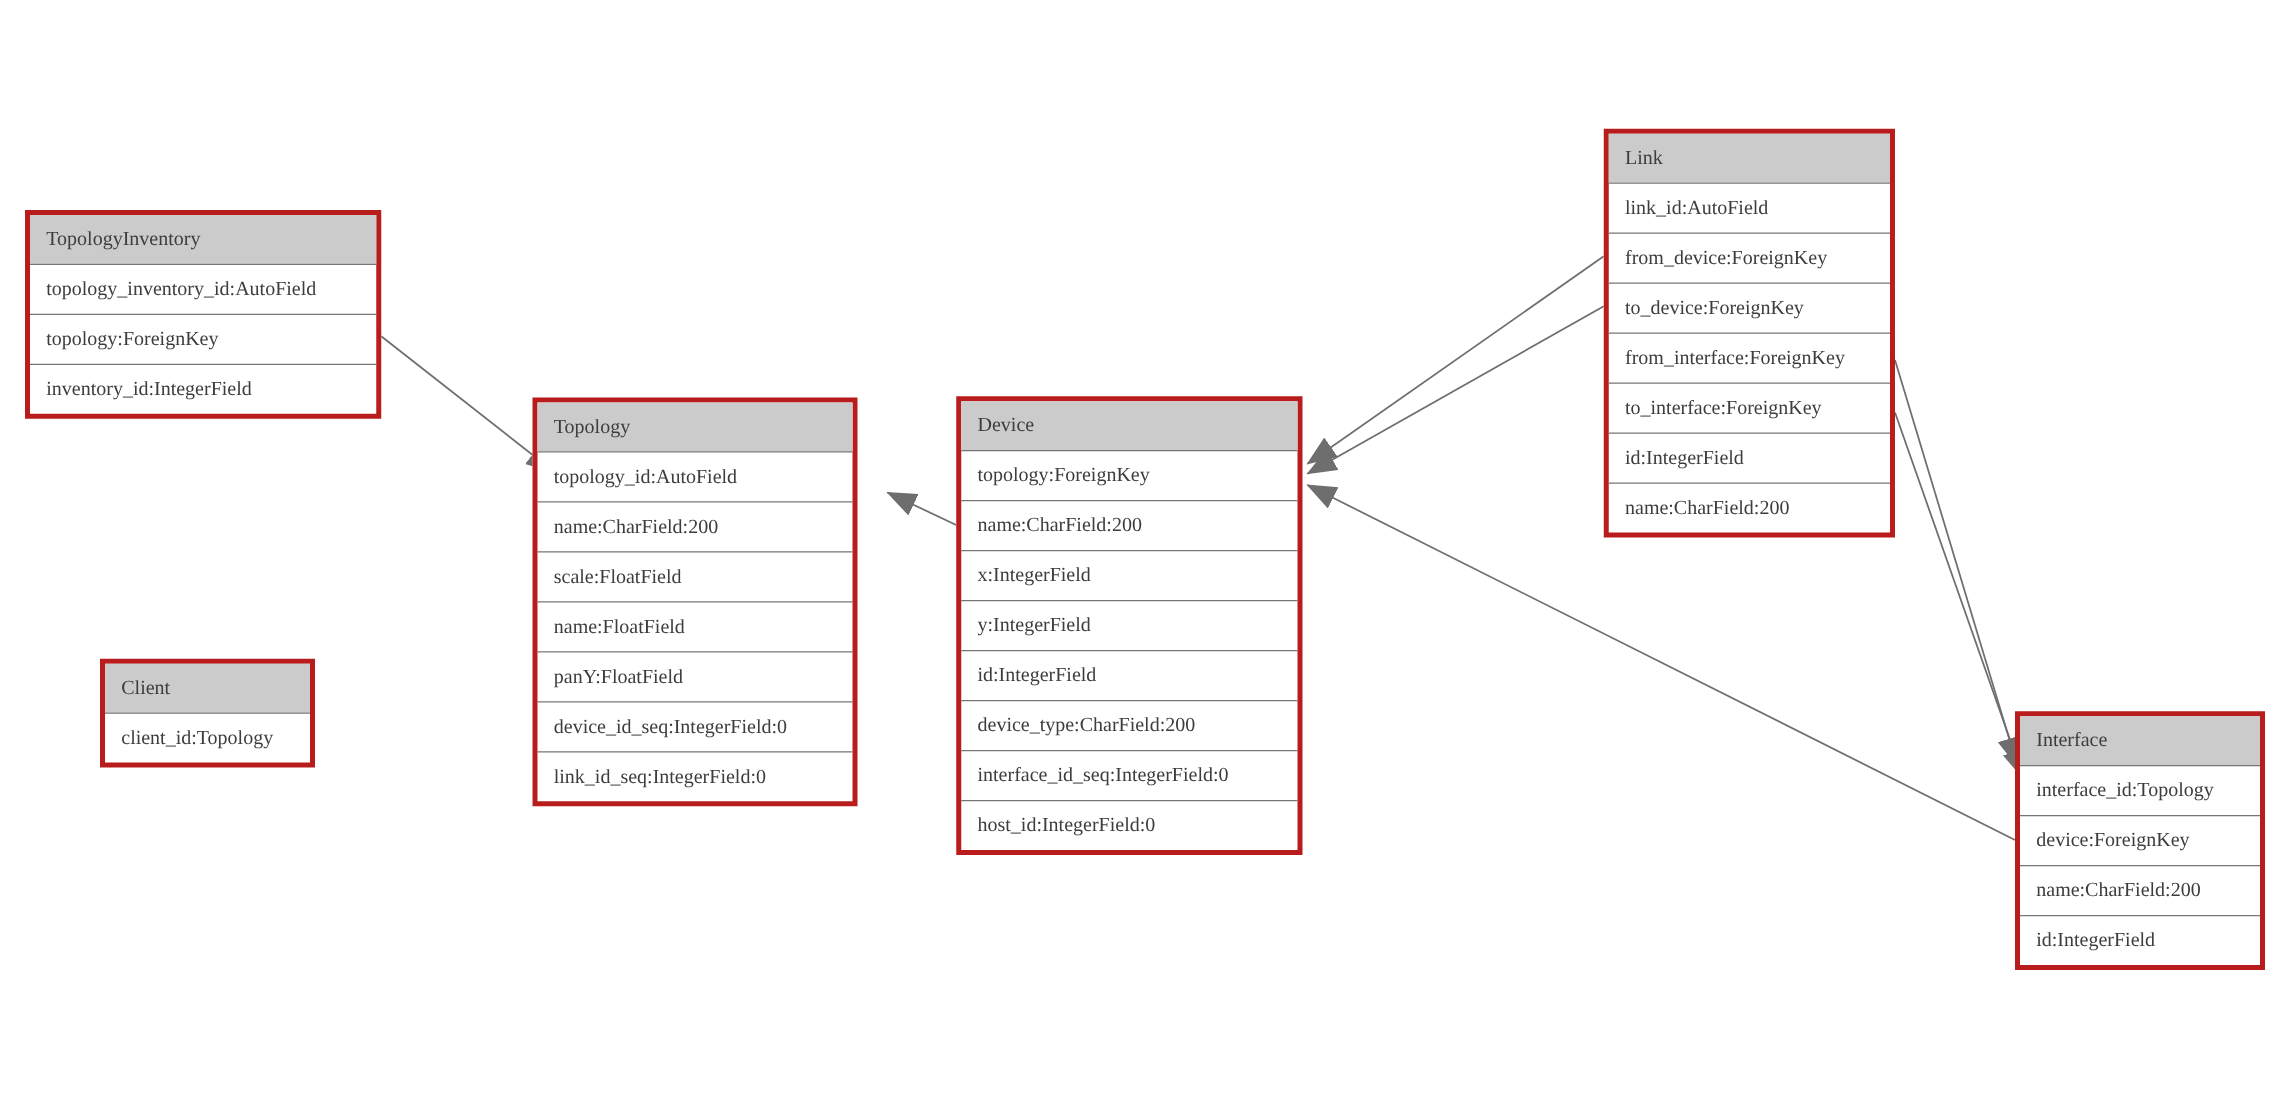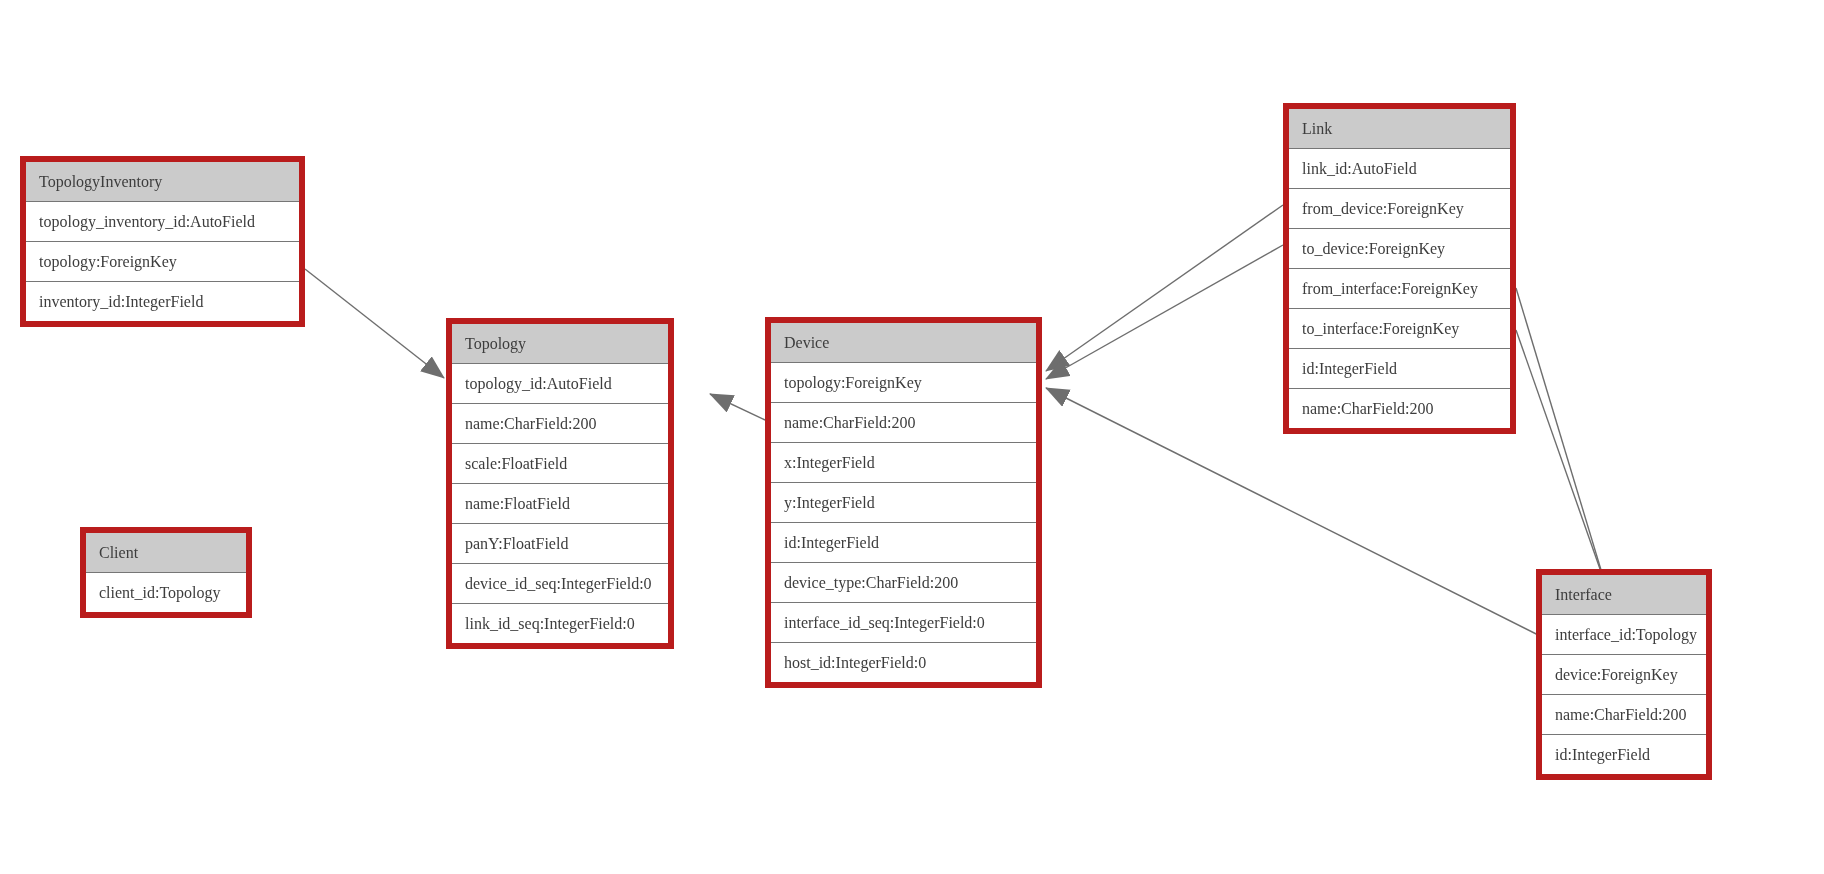--- a/index.html
+++ b/index.html
@@ -12,21 +12,21 @@
   }
   #edges{
     position:absolute;left:0;top:0;width:1824px;height:874px;
     z-index:1;pointer-events:none;
   }
   .entity{
     position:absolute;
     z-index:2;
     box-sizing:border-box;
     background:#ffffff;
-    border:6px solid #b91c1c;
+    border:4px solid #b91c1c;
     color:#3d3d3d;
     font-size:16px;
   }
   .cell{
     height:39px;
     line-height:39px;
     padding-left:13px;
     padding-right:6px;
     white-space:nowrap;
     overflow:hidden;
@@ -53,28 +53,28 @@
       <line x1="305" y1="269" x2="444" y2="378" marker-end="url(#arrow)"></line>
       <line x1="765" y1="420" x2="710" y2="394" marker-end="url(#arrow)"></line>
       <line x1="1283" y1="205" x2="1046" y2="371" marker-end="url(#arrow)"></line>
       <line x1="1283" y1="245" x2="1046" y2="379" marker-end="url(#arrow)"></line>
       <line x1="1516" y1="288" x2="1614" y2="613" marker-end="url(#arrow)"></line>
       <line x1="1516" y1="330" x2="1619" y2="623" marker-end="url(#arrow)"></line>
       <line x1="1612" y1="672" x2="1046" y2="388" marker-end="url(#arrow)"></line>
     </g>
   </svg>
 
-  <div class="entity" style="left:20px;top:156px;width:285px">
+  <div class="entity" style="left:20px;top:168px;width:285px">
     <div class="cell hdr">TopologyInventory</div>
     <div class="cell">topology_inventory_id:AutoField</div>
     <div class="cell">topology:ForeignKey</div>
     <div class="cell">inventory_id:IntegerField</div>
   </div>
 
-  <div class="entity" style="left:446px;top:318px;width:228px">
+  <div class="entity" style="left:426px;top:318px;width:260px">
     <div class="cell hdr">Topology</div>
     <div class="cell">topology_id:AutoField</div>
     <div class="cell">name:CharField:200</div>
     <div class="cell">scale:FloatField</div>
     <div class="cell">name:FloatField</div>
     <div class="cell">panY:FloatField</div>
     <div class="cell">device_id_seq:IntegerField:0</div>
     <div class="cell">link_id_seq:IntegerField:0</div>
   </div>
 
@@ -99,21 +99,21 @@
     <div class="cell hdr">Link</div>
     <div class="cell">link_id:AutoField</div>
     <div class="cell">from_device:ForeignKey</div>
     <div class="cell">to_device:ForeignKey</div>
     <div class="cell">from_interface:ForeignKey</div>
     <div class="cell">to_interface:ForeignKey</div>
     <div class="cell">id:IntegerField</div>
     <div class="cell">name:CharField:200</div>
   </div>
 
-  <div class="entity" style="left:1536px;top:569px;width:176px">
+  <div class="entity" style="left:1612px;top:569px;width:200px">
     <div class="cell hdr">Interface</div>
     <div class="cell">interface_id:Topology</div>
     <div class="cell">device:ForeignKey</div>
     <div class="cell">name:CharField:200</div>
     <div class="cell">id:IntegerField</div>
   </div>
 
 </div>
 
 </body></html>

